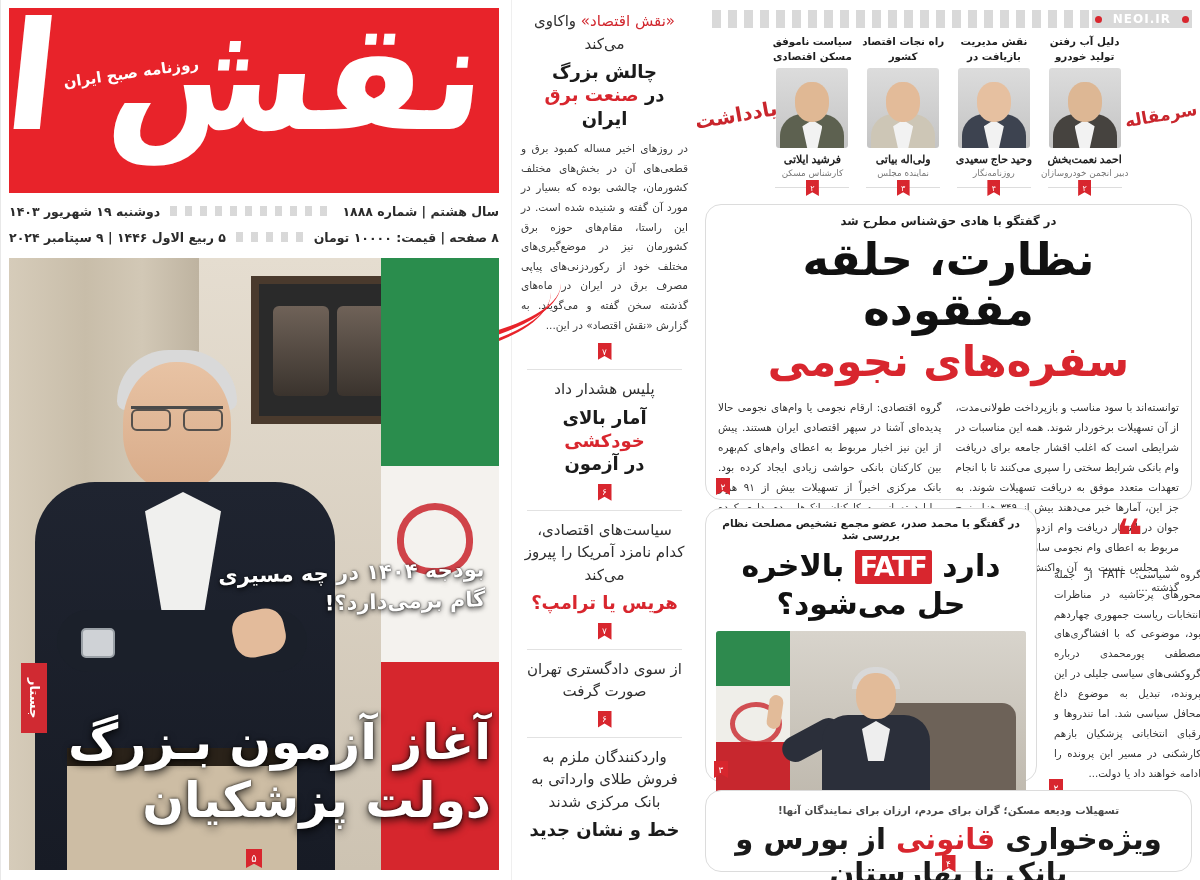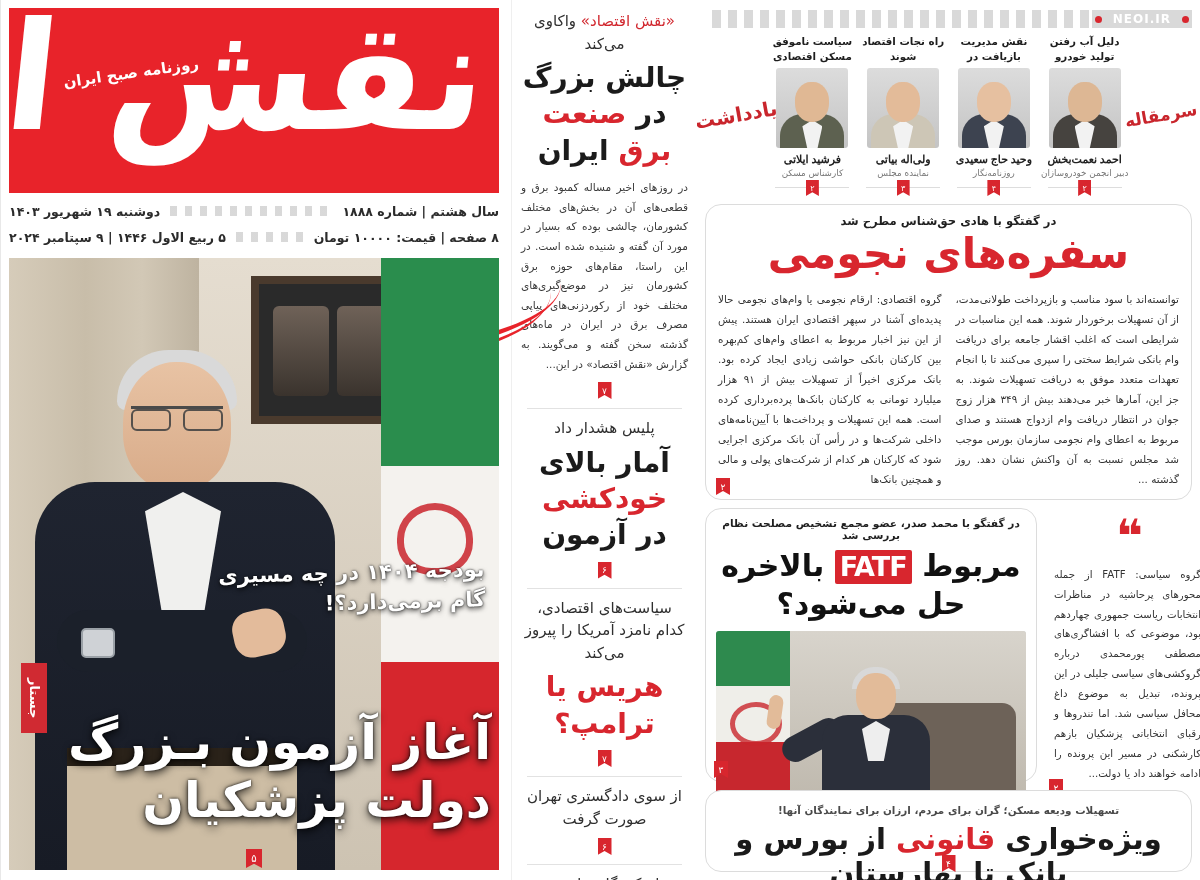--- a/index.html
+++ b/index.html
@@ -163,21 +163,21 @@
   
   .mid-col{
     width:186px;height:880px;box-sizing:border-box;
     padding:10px 9px 0 9px;background:#fff;position:relative;
     border-left:1px solid #efefef;
   }
   .mini{margin-bottom:4px;}
   .mini .over{font-size:15px;color:#2f2f2f;text-align:center;line-height:1.5;margin-bottom:5px;}
   .mini .over .accent{color:#d1262d;}
   .mini h3{
-    margin:0;text-align:center;font-size:28px;line-height:1.3;font-weight:800;color:#1b1b1b;
+    margin:0;text-align:center;font-size:18px;line-height:1.3;font-weight:800;color:#1b1b1b;
     letter-spacing:-.5px;
   }
   .mini h3 .red{color:#d8262e;}
   .mini p.body{
     margin:9px 0 0;font-size:10.6px;line-height:1.85;color:#3a3a3a;text-align:justify;
   }
   .pagemark{
     width:14px;height:17px;background:#d8262e;margin:8px auto 9px;
     color:#fff;font-size:9px;display:flex;align-items:center;justify-content:center;
     clip-path:polygon(0 0,100% 0,100% 100%,50% 76%,0 100%);
@@ -355,21 +355,21 @@
           <div class="shirt"></div>
           <div class="face" style="background:#e0b894"></div>
         </div>
         <div class="t-name">فرشید ایلاتی</div>
         <div class="t-role">کارشناس مسکن</div>
         <div class="t-rule"></div>
         <div class="t-mark">۲</div>
       </div>
 
       <div class="thumb">
-        <div class="t-title">راه نجات اقتصاد شوند</div>
+        <div class="t-title">راه نجات اقتصاد کشور</div>
         <div class="t-photo">
           <div class="torso" style="background:#cdc6b6"></div>
           <div class="shirt"></div>
           <div class="face" style="background:#e3bb99"></div>
         </div>
         <div class="t-name">ولی‌اله بیاتی</div>
         <div class="t-role">نماینده مجلس</div>
         <div class="t-rule"></div>
         <div class="t-mark">۳</div>
       </div>
@@ -398,32 +398,33 @@
         <div class="t-role">دبیر انجمن خودروسازان</div>
         <div class="t-rule"></div>
         <div class="t-mark">۲</div>
       </div>
 
       <div class="strip-label small">سرمقاله</div>
     </div>
 
     <div class="box lead-box">
       <div class="lead-over">در گفتگو با هادی حق‌شناس مطرح شد</div>
+      <h1 class="lead-h1">نظارت، حلقه مفقوده</h1>
       <h2 class="lead-h2">سفره‌های نجومی</h2>
       <div class="lead-cols">
         <p>توانسته‌اند با سود مناسب و بازپرداخت طولانی‌مدت، از آن تسهیلات برخوردار شوند. همه این مناسبات در شرایطی است که اغلب اقشار جامعه برای دریافت وام بانکی شرایط سختی را سپری می‌کنند تا با انجام تعهدات متعدد موفق به دریافت تسهیلات شوند. به جز این، آمارها خبر می‌دهند بیش از ۳۴۹ هزار زوج جوان در انتظار دریافت وام ازدواج هستند و صدای مربوط به اعطای وام نجومی سازمان بورس موجب شد مجلس نسبت به آن واکنش نشان دهد. روز گذشته ...</p>
         <p>گروه اقتصادی: ارقام نجومی یا وام‌های نجومی حالا پدیده‌ای آشنا در سپهر اقتصادی ایران هستند. پیش از این نیز اخبار مربوط به اعطای وام‌های کم‌بهره بین کارکنان بانکی حواشی زیادی ایجاد کرده بود. بانک مرکزی اخیراً از تسهیلات بیش از ۹۱ هزار میلیارد تومانی به کارکنان بانک‌ها پرده‌برداری کرده است. همه این تسهیلات و پرداخت‌ها با آیین‌نامه‌های داخلی شرکت‌ها و در رأس آن بانک مرکزی اجرایی شود که کارکنان هر کدام از شرکت‌های پولی و مالی و همچنین بانک‌ها</p>
       </div>
       <div class="lead-mark">۲</div>
     </div>
 
     <div class="box fatf-box">
       <div class="fatf-over">در گفتگو با محمد صدر، عضو مجمع تشخیص مصلحت نظام بررسی شد</div>
       <h2 class="fatf-h">
-        <span>مربوط</span>
+        <span>دارد</span>
         <span class="badge">FATF</span>
         <span>بالاخره</span>
         <br>
         <span>حل می‌شود؟</span>
       </h2>
       <div class="fatf-photo">
         <div class="bgflag"></div>
         <div class="room"></div>
         <div class="chair"></div>
         <div class="man-arm"></div>

